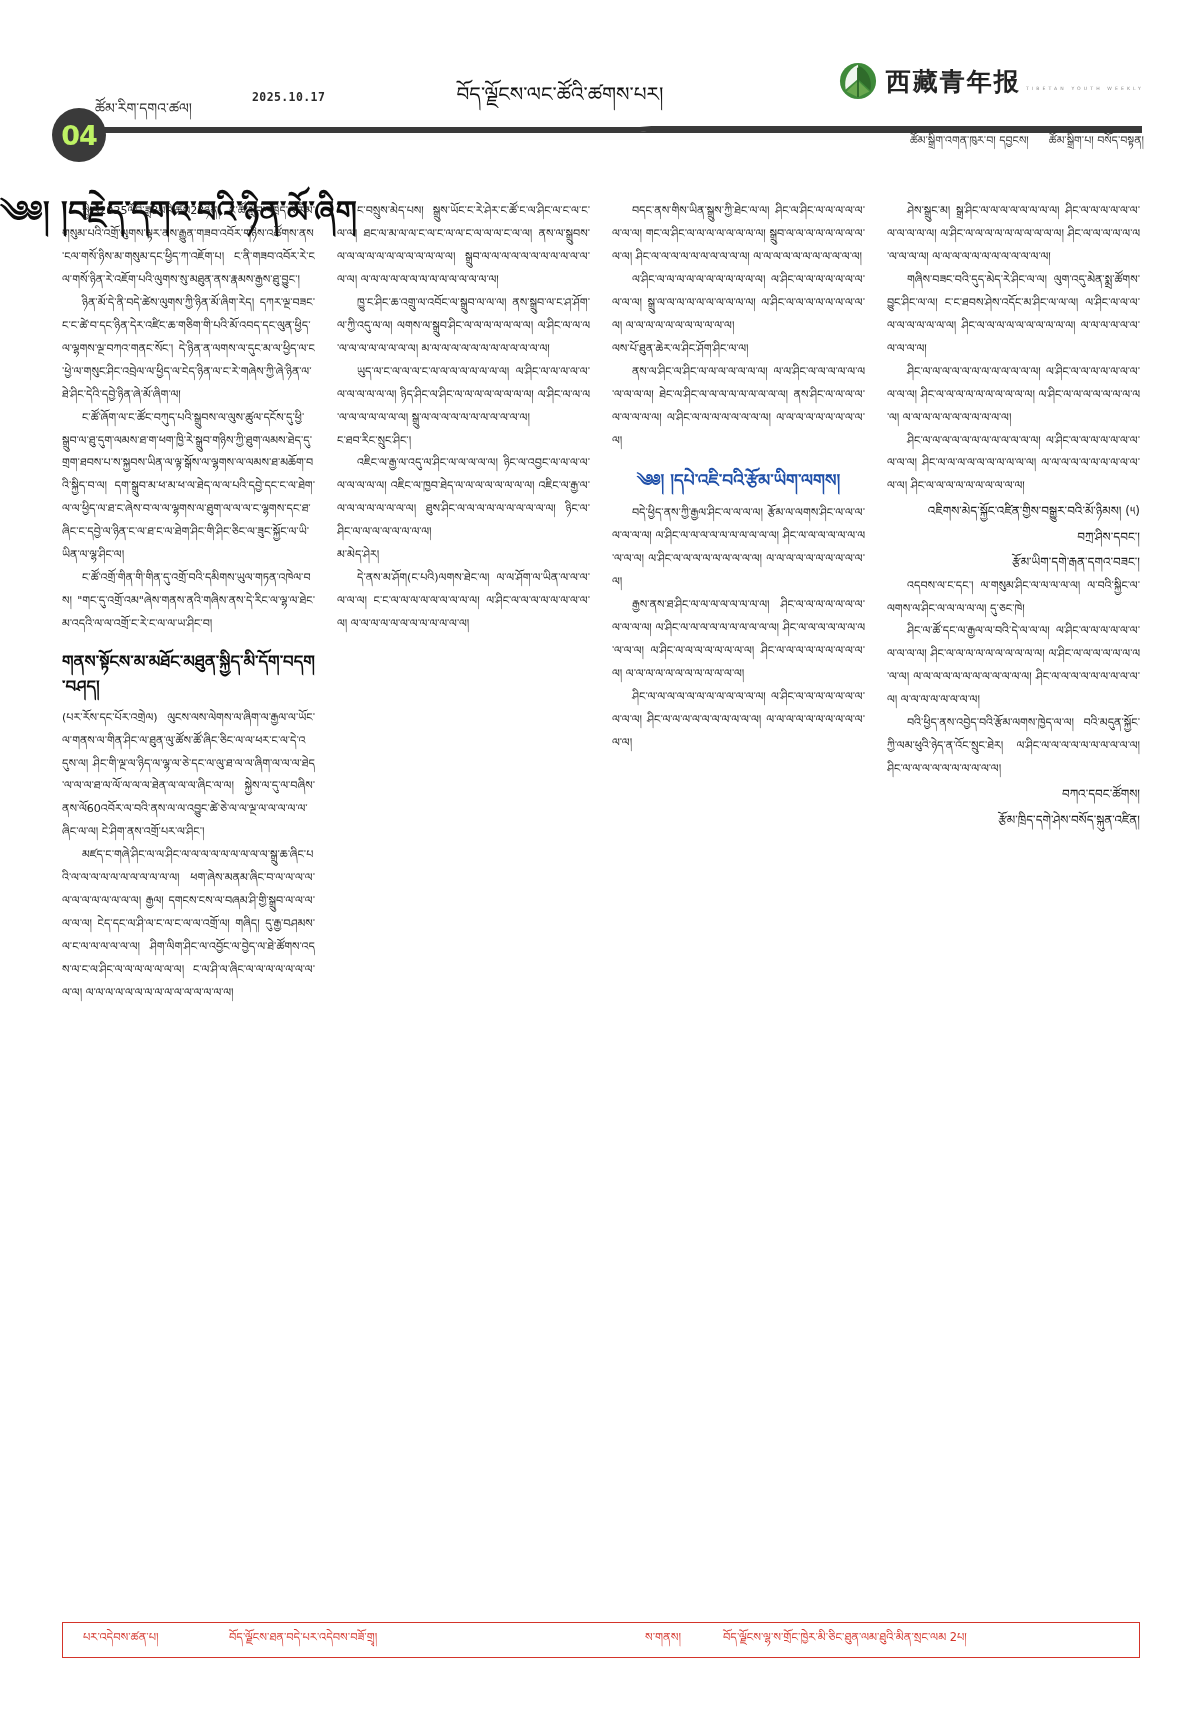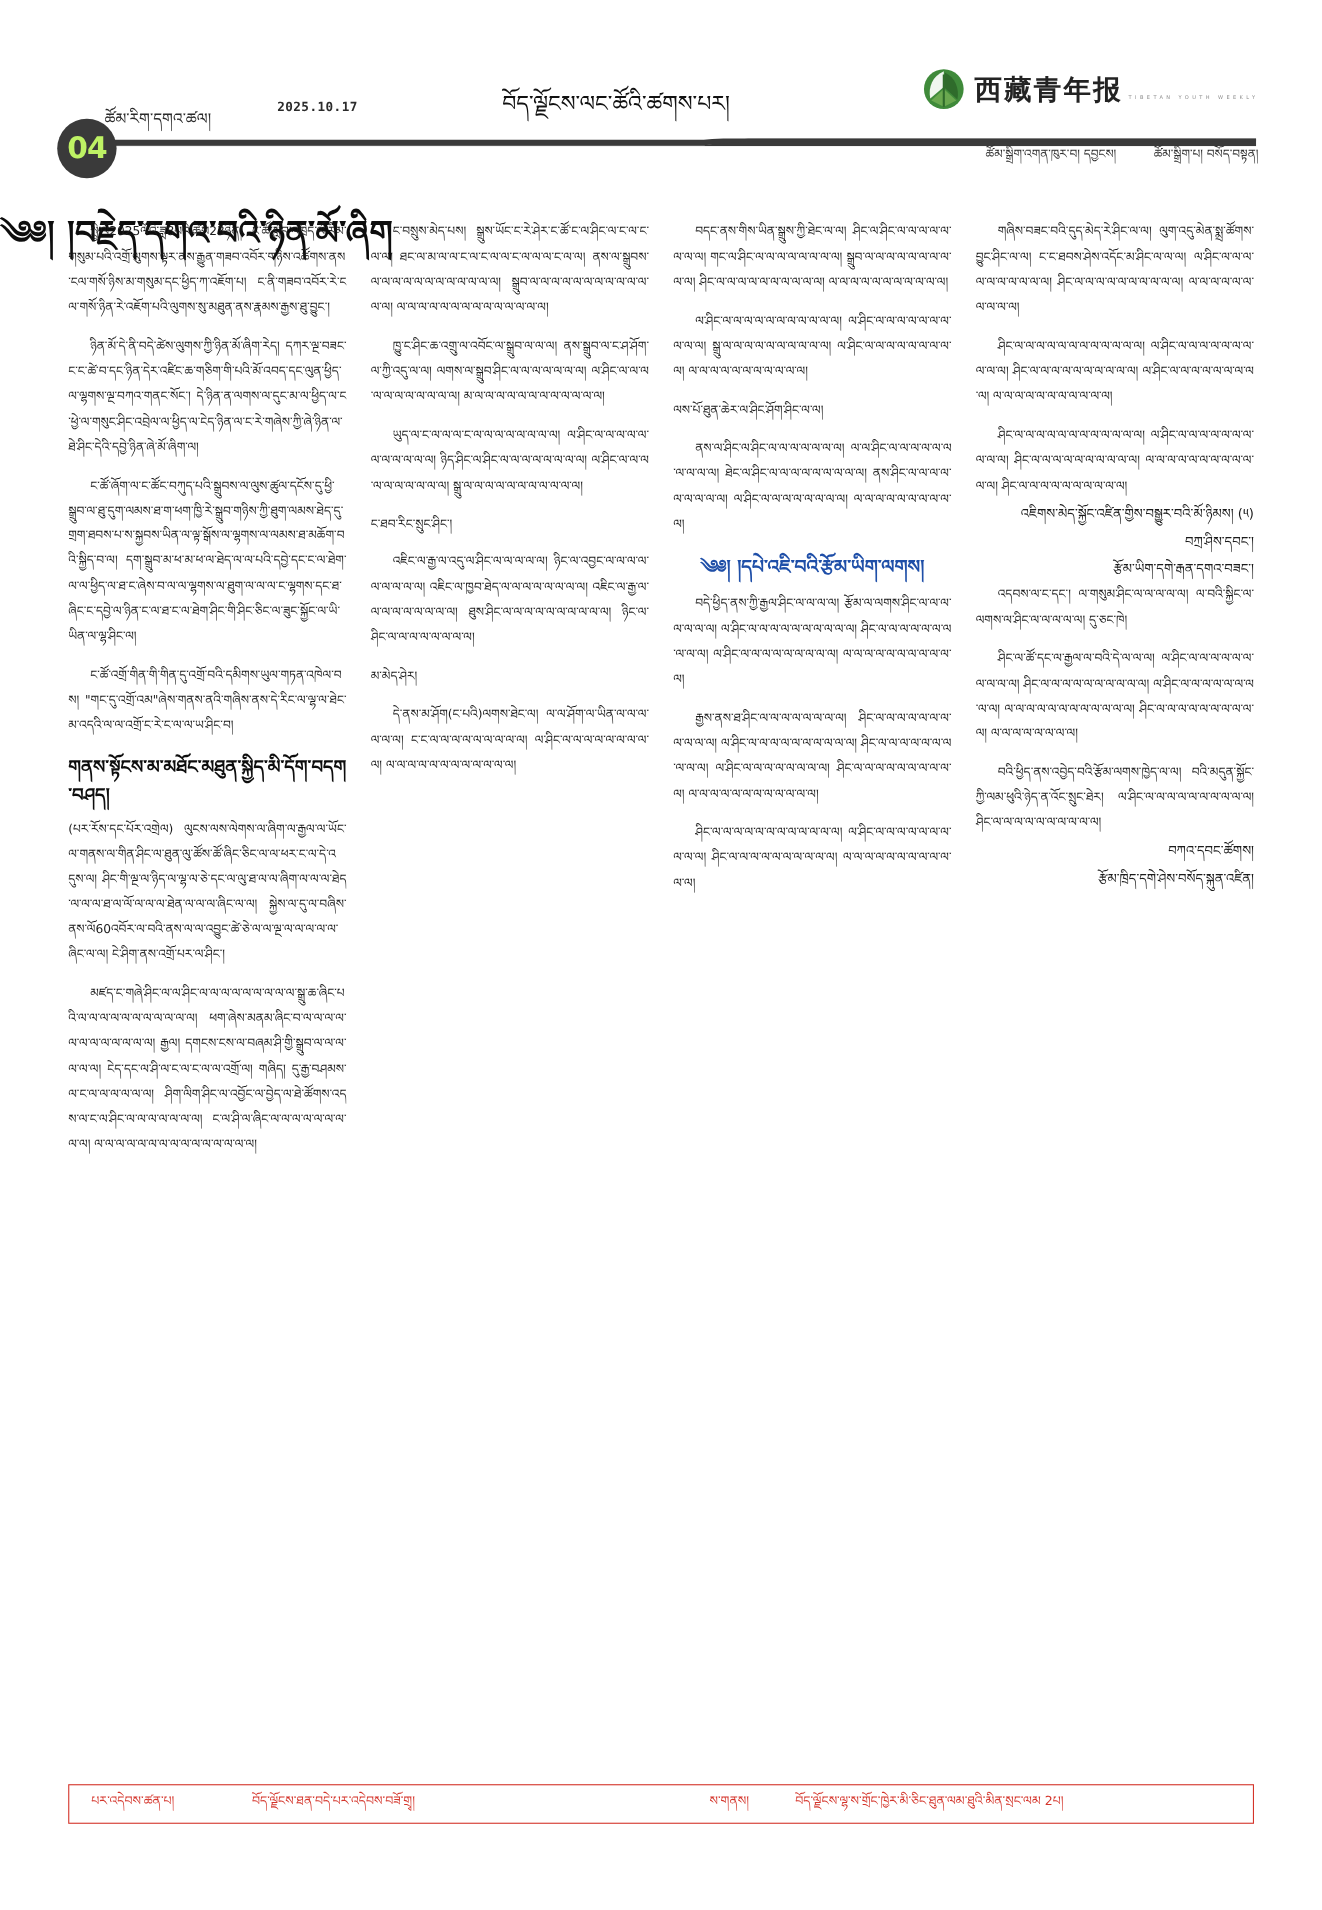--- a/index.html
+++ b/index.html
@@ -121,21 +121,21 @@
     color: #8d8d8d;
     margin-top: 3px;
     white-space: nowrap;
   }
 
   .editors {
     position: absolute;
     right: 58px;
     top: 128px;
     display: flex;
-    gap: 34px;
+    gap: 20px;
     font-size: 11px;
     color: #2e2e2e;
     z-index: 5;
     white-space: nowrap;
     justify-content: space-between;
   }
 
   
   .headline-main {
     position: absolute;
@@ -168,21 +168,21 @@
   .body-text {
     font-size: 11.1px;
     line-height: 2.07;
     color: #1b1b1b;
     text-align: justify;
     word-break: break-all;
     hyphens: none;
     margin: 0;
   }
   .body-text.indent { text-indent: 1.8em; }
-  .body-text + .body-text { margin-top: 12px; }
+  .body-text + .body-text { margin-top: 0px; }
 
   .sub-headline {
     font-size: 16.5px;
     font-weight: bold;
     color: #0d0d0d;
     line-height: 1.5;
     margin: 14px 0 7px 0;
     text-align: justify;
     word-break: break-all;
   }
@@ -295,20 +295,21 @@
         <p class="body-text indent">བདང་ནས་གིས་ཡིན་སྒྲུས་ཀྱི་ཐེང་ལ་ལ། ཤིང་ལ་ཤིང་ལ་ལ་ལ་ལ་ལ་ལ་ལ་ལ། གང་ལ་ཤིང་ལ་ལ་ལ་ལ་ལ་ལ་ལ་ལ། སྒྲུབ་ལ་ལ་ལ་ལ་ལ་ལ་ལ་ལ་ལ་ལ། ཤིང་ལ་ལ་ལ་ལ་ལ་ལ་ལ་ལ་ལ་ལ། ལ་ལ་ལ་ལ་ལ་ལ་ལ་ལ་ལ་ལ་ལ།</p>
         <p class="body-text indent">ལ་ཤིང་ལ་ལ་ལ་ལ་ལ་ལ་ལ་ལ་ལ་ལ་ལ། ལ་ཤིང་ལ་ལ་ལ་ལ་ལ་ལ་ལ་ལ་ལ་ལ། སྒྲུ་ལ་ལ་ལ་ལ་ལ་ལ་ལ་ལ་ལ་ལ། ལ་ཤིང་ལ་ལ་ལ་ལ་ལ་ལ་ལ་ལ་ལ། ལ་ལ་ལ་ལ་ལ་ལ་ལ་ལ་ལ་ལ་ལ།</p>
         <p class="body-text">ལས་པོ་ཐུན་ཆེར་ལ་ཤིང་ཤོག་ཤིང་ལ་ལ།</p>
         <p class="body-text indent">ནས་ལ་ཤིང་ལ་ཤིང་ལ་ལ་ལ་ལ་ལ་ལ་ལ། ལ་ལ་ཤིང་ལ་ལ་ལ་ལ་ལ་ལ་ལ་ལ་ལ་ལ། ཐེང་ལ་ཤིང་ལ་ལ་ལ་ལ་ལ་ལ་ལ་ལ་ལ། ནས་ཤིང་ལ་ལ་ལ་ལ་ལ་ལ་ལ་ལ་ལ། ལ་ཤིང་ལ་ལ་ལ་ལ་ལ་ལ་ལ་ལ། ལ་ལ་ལ་ལ་ལ་ལ་ལ་ལ་ལ་ལ།</p>
         <h2 class="headline-blue">༄༅། །དཔེ་འཇི་བའི་རྩོམ་ཡིག་ལགས།</h2>
         <p class="body-text indent">བདེ་ཕྱིད་ནས་ཀྱི་རྒྱལ་ཤིང་ལ་ལ་ལ་ལ། རྩོམ་ལ་ལགས་ཤིང་ལ་ལ་ལ་ལ་ལ་ལ་ལ། ལ་ཤིང་ལ་ལ་ལ་ལ་ལ་ལ་ལ་ལ་ལ་ལ། ཤིང་ལ་ལ་ལ་ལ་ལ་ལ་ལ་ལ་ལ་ལ། ལ་ཤིང་ལ་ལ་ལ་ལ་ལ་ལ་ལ་ལ་ལ། ལ་ལ་ལ་ལ་ལ་ལ་ལ་ལ་ལ་ལ་ལ།</p>
         <p class="body-text indent">རྒྱས་ནས་ཐ་ཤིང་ལ་ལ་ལ་ལ་ལ་ལ་ལ་ལ། ཤིང་ལ་ལ་ལ་ལ་ལ་ལ་ལ་ལ་ལ་ལ་ལ། ལ་ཤིང་ལ་ལ་ལ་ལ་ལ་ལ་ལ་ལ་ལ་ལ། ཤིང་ལ་ལ་ལ་ལ་ལ་ལ་ལ་ལ་ལ་ལ། ལ་ཤིང་ལ་ལ་ལ་ལ་ལ་ལ་ལ་ལ། ཤིང་ལ་ལ་ལ་ལ་ལ་ལ་ལ་ལ་ལ་ལ། ལ་ལ་ལ་ལ་ལ་ལ་ལ་ལ་ལ་ལ་ལ་ལ།</p>
         <p class="body-text indent">ཤིང་ལ་ལ་ལ་ལ་ལ་ལ་ལ་ལ་ལ་ལ་ལ་ལ། ལ་ཤིང་ལ་ལ་ལ་ལ་ལ་ལ་ལ་ལ་ལ་ལ། ཤིང་ལ་ལ་ལ་ལ་ལ་ལ་ལ་ལ་ལ་ལ། ལ་ལ་ལ་ལ་ལ་ལ་ལ་ལ་ལ་ལ་ལ་ལ།</p>
       </div>
       <div class="col">
+        <p class="body-text indent">ཤེས་སྒྲུང་མ། སྒྲ་ཤིང་ལ་ལ་ལ་ལ་ལ་ལ་ལ་ལ། ཤིང་ལ་ལ་ལ་ལ་ལ་ལ་ལ་ལ་ལ་ལ་ལ། ལ་ཤིང་ལ་ལ་ལ་ལ་ལ་ལ་ལ་ལ་ལ་ལ། ཤིང་ལ་ལ་ལ་ལ་ལ་ལ་ལ་ལ་ལ་ལ། ལ་ལ་ལ་ལ་ལ་ལ་ལ་ལ་ལ་ལ་ལ་ལ།</p>
         <p class="body-text indent">གཞིས་བཟང་བའི་དུད་མེད་རེ་ཤིང་ལ་ལ། ལུག་འདུ་མེན་སྨྲ་ཚོགས་བྱུང་ཤིང་ལ་ལ། ང་ང་ཐབས་ཤེས་འདོང་མ་ཤིང་ལ་ལ་ལ། ལ་ཤིང་ལ་ལ་ལ་ལ་ལ་ལ་ལ་ལ་ལ་ལ། ཤིང་ལ་ལ་ལ་ལ་ལ་ལ་ལ་ལ་ལ་ལ། ལ་ལ་ལ་ལ་ལ་ལ་ལ་ལ་ལ་ལ།</p>
         <p class="body-text indent">ཤིང་ལ་ལ་ལ་ལ་ལ་ལ་ལ་ལ་ལ་ལ་ལ་ལ། ལ་ཤིང་ལ་ལ་ལ་ལ་ལ་ལ་ལ་ལ་ལ་ལ། ཤིང་ལ་ལ་ལ་ལ་ལ་ལ་ལ་ལ་ལ་ལ། ལ་ཤིང་ལ་ལ་ལ་ལ་ལ་ལ་ལ་ལ་ལ། ལ་ལ་ལ་ལ་ལ་ལ་ལ་ལ་ལ་ལ་ལ།</p>
         <p class="body-text indent">ཤིང་ལ་ལ་ལ་ལ་ལ་ལ་ལ་ལ་ལ་ལ་ལ་ལ། ལ་ཤིང་ལ་ལ་ལ་ལ་ལ་ལ་ལ་ལ་ལ་ལ། ཤིང་ལ་ལ་ལ་ལ་ལ་ལ་ལ་ལ་ལ་ལ། ལ་ལ་ལ་ལ་ལ་ལ་ལ་ལ་ལ་ལ་ལ་ལ། ཤིང་ལ་ལ་ལ་ལ་ལ་ལ་ལ་ལ་ལ་ལ།</p>
         <p class="byline">འཇིགས་མེད་སྐྱོང་འཛིན་གྱིས་བསྒྱུར་བའི་མོ་ཉིམས། (༥)</p>
         <p class="byline">བཀྲ་ཤིས་དབང་།</p>
         <p class="byline">རྩོམ་ཡིག་དགེ་རྒན་དགའ་བཟང་།</p>
         <p class="body-text indent">འདབས་ལ་ང་དང་། ལ་གསུམ་ཤིང་ལ་ལ་ལ་ལ་ལ། ལ་བའི་སྐྱིང་ལ་ལགས་ལ་ཤིང་ལ་ལ་ལ་ལ་ལ། དུ་ཅང་ཁེ།</p>
         <p class="body-text indent">ཤིང་ལ་ཚོ་དང་ལ་རྒྱལ་ལ་བའི་དེ་ལ་ལ་ལ། ལ་ཤིང་ལ་ལ་ལ་ལ་ལ་ལ་ལ་ལ་ལ་ལ། ཤིང་ལ་ལ་ལ་ལ་ལ་ལ་ལ་ལ་ལ་ལ། ལ་ཤིང་ལ་ལ་ལ་ལ་ལ་ལ་ལ་ལ་ལ། ལ་ལ་ལ་ལ་ལ་ལ་ལ་ལ་ལ་ལ་ལ་ལ། ཤིང་ལ་ལ་ལ་ལ་ལ་ལ་ལ་ལ་ལ་ལ། ལ་ལ་ལ་ལ་ལ་ལ་ལ་ལ།</p>
         <p class="body-text indent">བའི་ཕྱིད་ནས་འབྱེད་བའི་རྩོམ་ལགས་ཁྱེད་ལ་ལ། བའི་མདུན་སྐྱོང་ཀྱི་ལམ་ཕུའི་ཉེད་ན་འོང་སྲུང་ཐེར། ལ་ཤིང་ལ་ལ་ལ་ལ་ལ་ལ་ལ་ལ་ལ་ལ། ཤིང་ལ་ལ་ལ་ལ་ལ་ལ་ལ་ལ་ལ་ལ།</p>
         <p class="byline">བཀའ་དབང་ཚོགས།</p>

